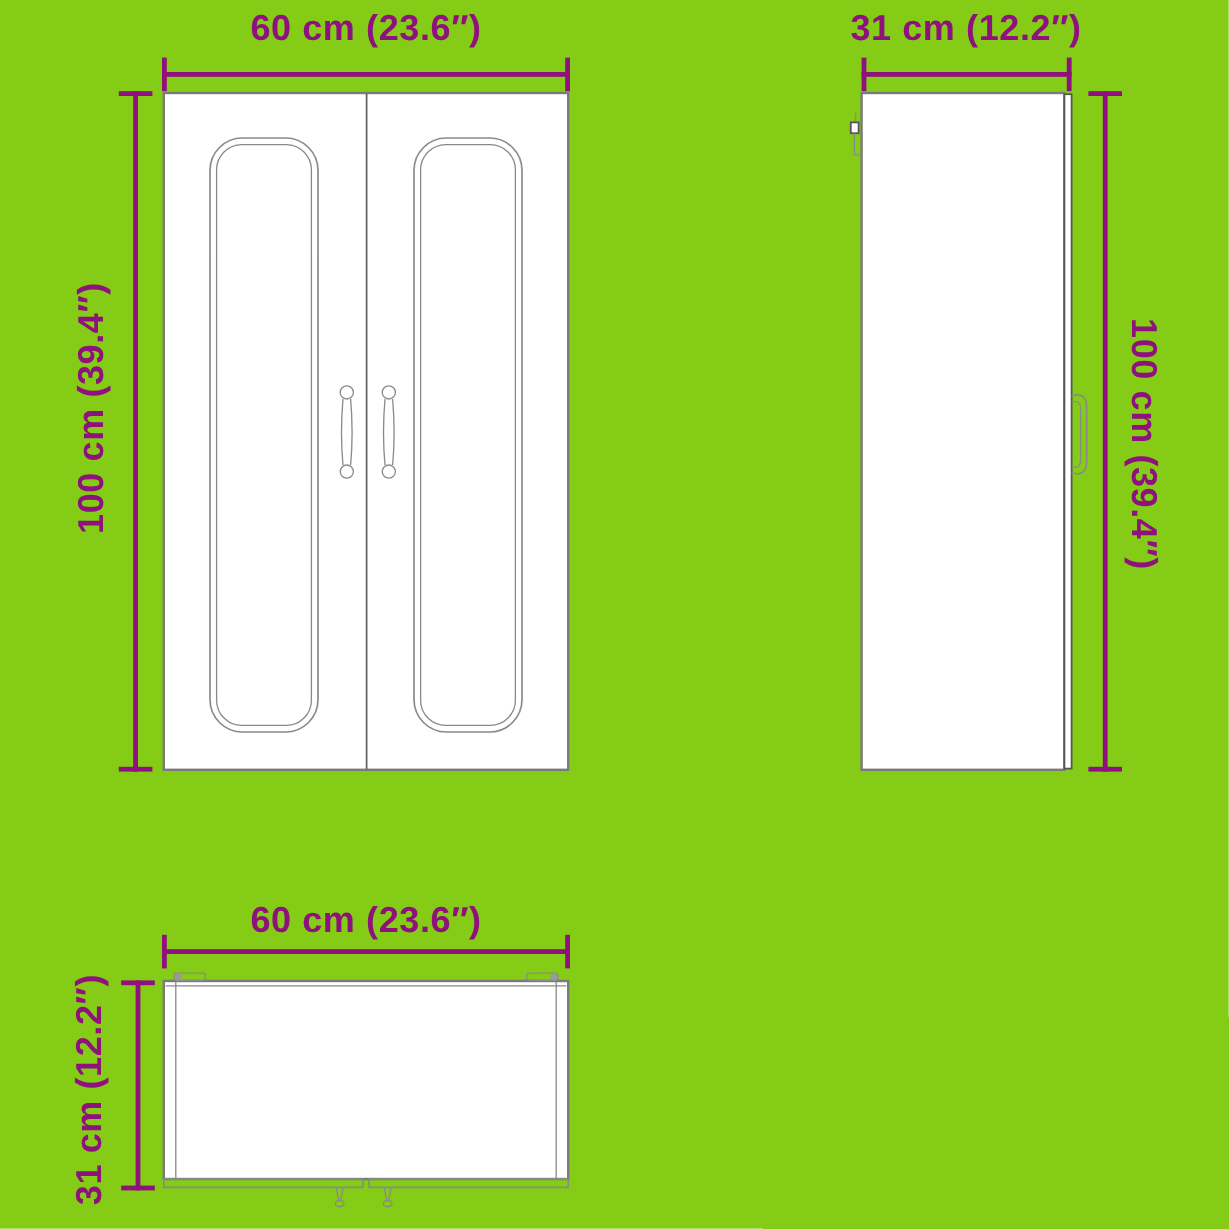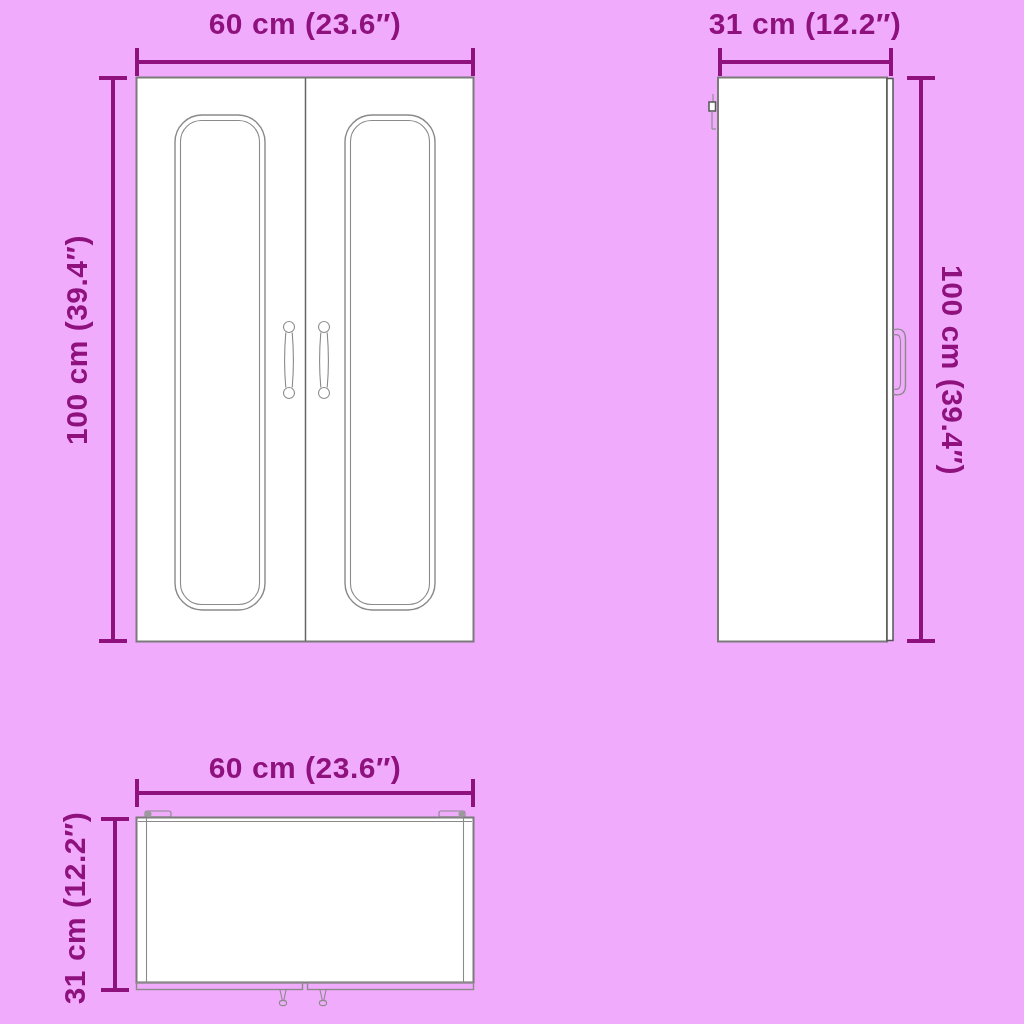--- a/index.html
+++ b/index.html
@@ -1,16 +1,16 @@
 <!DOCTYPE html>
 <html style="--color-dimension: #8E117E; --color-outline: #7a7a7a;"><head>
 <meta charset="utf-8">
 <style>
   html,body{margin:0;padding:0;background:#fff;}
-  .canvas{position:relative;width:1024px;height:1024px;background:#f0abfc;overflow:hidden;
+  .canvas{position:relative;width:1024px;height:1024px;background:#84cc16;overflow:hidden;
           font-family:"Liberation Sans",sans-serif;}
   .view{position:absolute;}
   
   .dim-label{position:absolute;font-weight:700;font-size:30px;line-height:36px;
              color:var(--color-dimension,#8E117E);text-align:center;letter-spacing:.5px;
              white-space:nowrap;}
   .rot-ccw{width:320px;height:40px;line-height:40px;transform:rotate(-90deg);}
   .rot-cw{width:320px;height:40px;line-height:40px;transform:rotate(90deg);}
   
   .dim-line-h,.dim-line-v{position:absolute;background:var(--color-dimension,#8E117E);}

